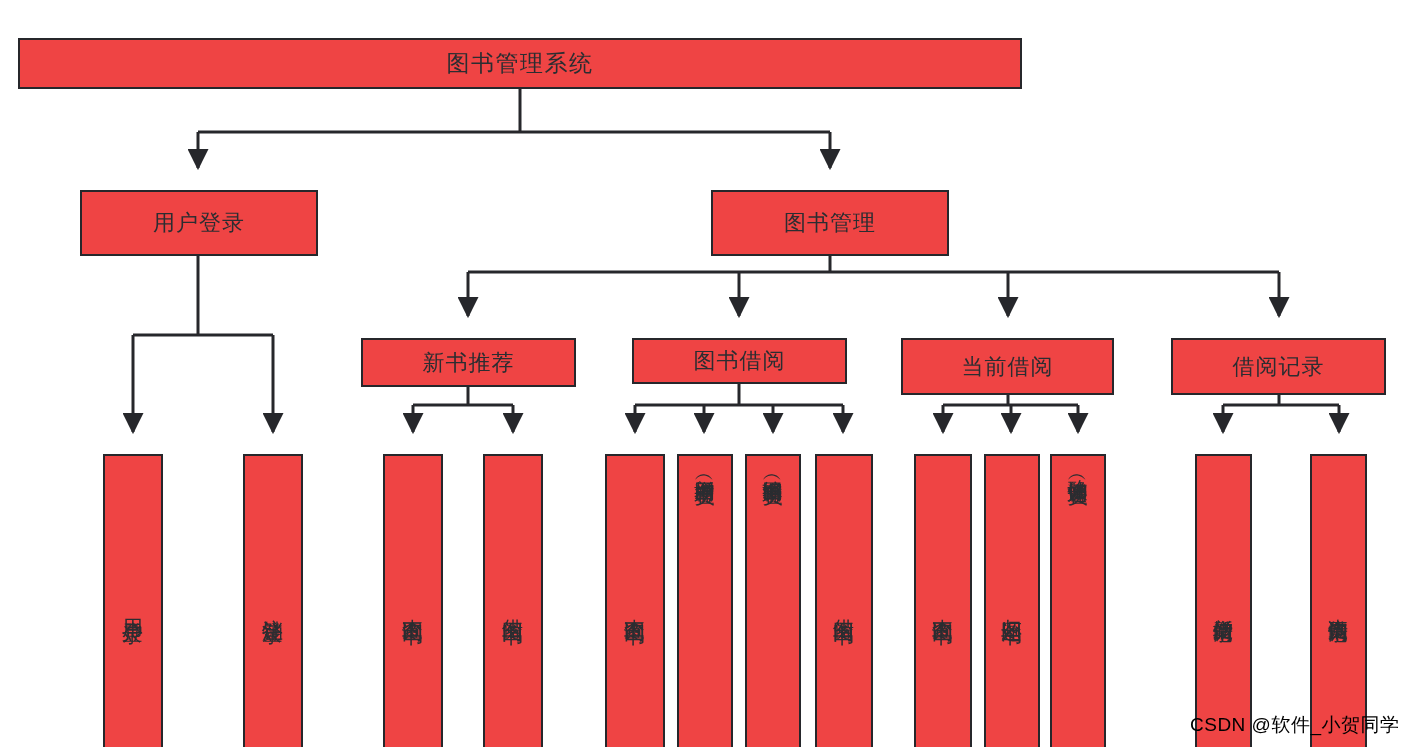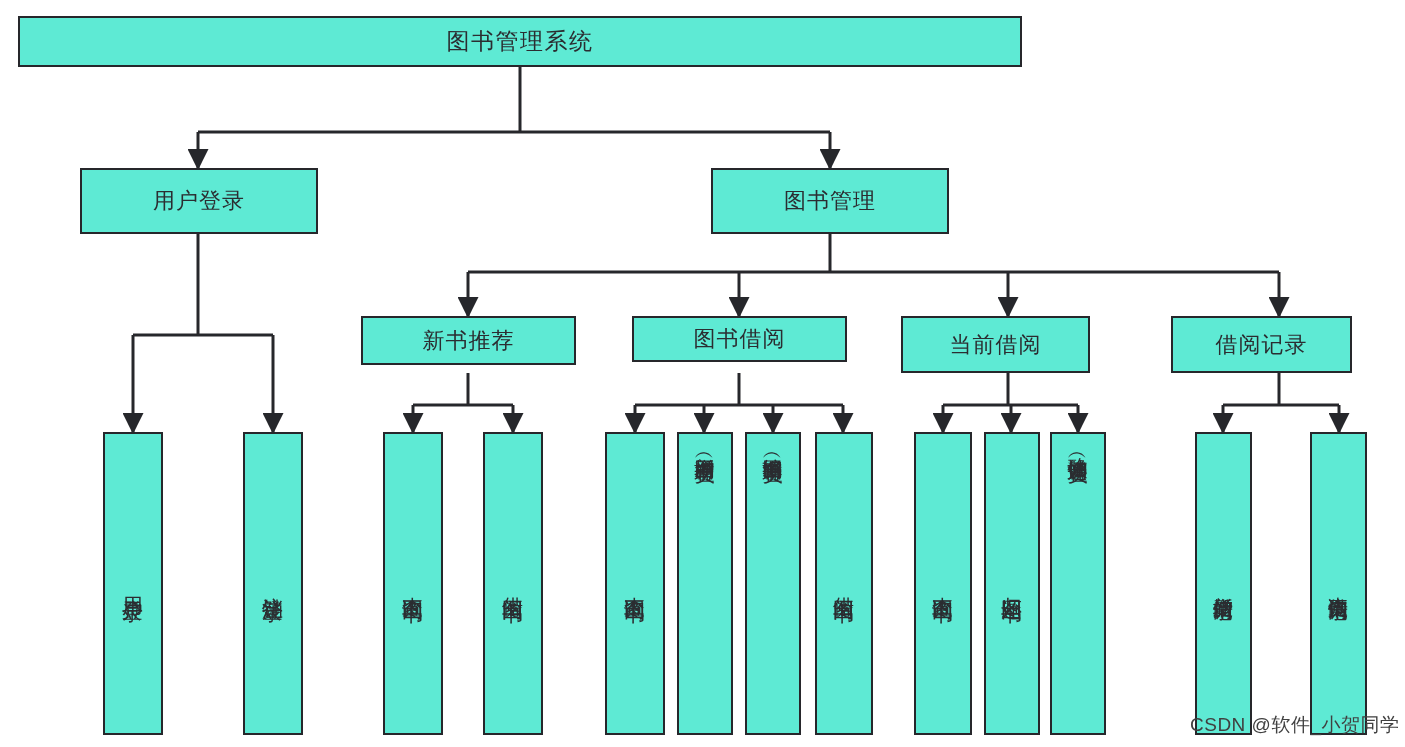--- a/index.html
+++ b/index.html
@@ -20,26 +20,27 @@
     left: 0;
     top: 0;
     width: 1405px;
     height: 747px;
     pointer-events: none;
   }
   .node {
     position: absolute;
     box-sizing: border-box;
     border: 2.5px solid #26272b;
-    background: #5eead4;
+    background: #ef4444;
     color: #2b2d31;
     display: flex;
     align-items: center;
     justify-content: center;
     z-index: 2;
+    margin-top: 22px;
   }
   .node .cap {
     display: block;
     line-height: 1.15;
     white-space: nowrap;
   }
   
   .node.h .cap {
     font-size: 22px;
     letter-spacing: 1px;
@@ -69,21 +70,21 @@
   
   .node.v.topalign {
     align-items: flex-start;
     padding-top: 8px;
   }
   .watermark {
     position: absolute;
     left: 1190px;
     top: 712px;
     font-size: 19px;
-    color: #404040;
+    color: #000000;
     letter-spacing: 0.5px;
     white-space: nowrap;
     z-index: 5;
   }
 </style>
 </head>
 <body>
 
 <div id="canvas">
 
@@ -148,24 +149,24 @@
   <div class="node h" style="left:711px; top:168px; width:238px; height:66px;">
     <span class="cap">图书管理</span>
   </div>
 
   <div class="node h" style="left:361px; top:316px; width:215px; height:49px;">
     <span class="cap">新书推荐</span>
   </div>
   <div class="node h" style="left:632px; top:316px; width:215px; height:46px;">
     <span class="cap">图书借阅</span>
   </div>
-  <div class="node h" style="left:901px; top:316px; width:189px; height:57px;">
+  <div class="node h" style="left:901px; top:316px; width:213px; height:57px;">
     <span class="cap">当前借阅</span>
   </div>
-  <div class="node h" style="left:1171px; top:316px; width:181px; height:57px;">
+  <div class="node h" style="left:1171px; top:316px; width:215px; height:57px;">
     <span class="cap">借阅记录</span>
   </div>
 
   <div class="node v" style="left:103px; top:432px; width:60px; height:303px;">
     <span class="cap">用户登录</span>
   </div>
   <div class="node v" style="left:243px; top:432px; width:60px; height:303px;">
     <span class="cap">注销登录</span>
   </div>
 

